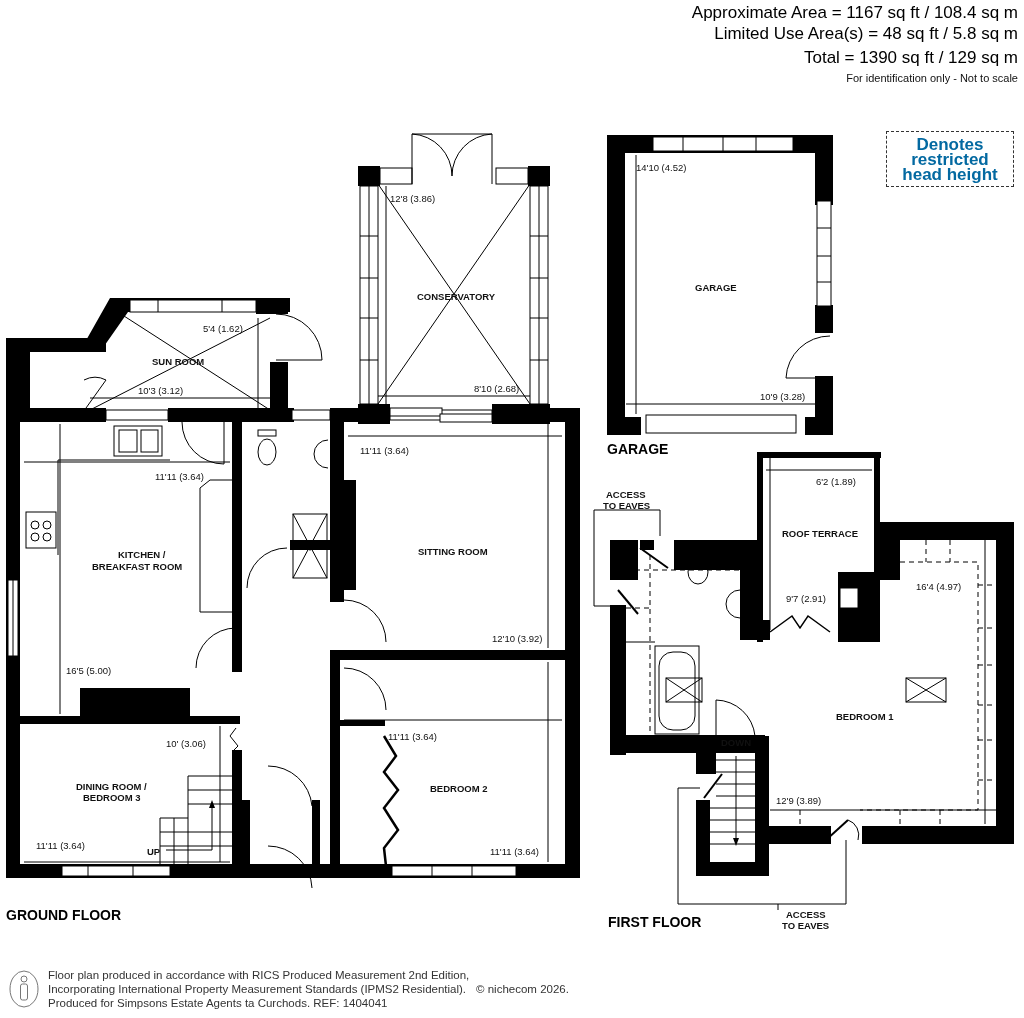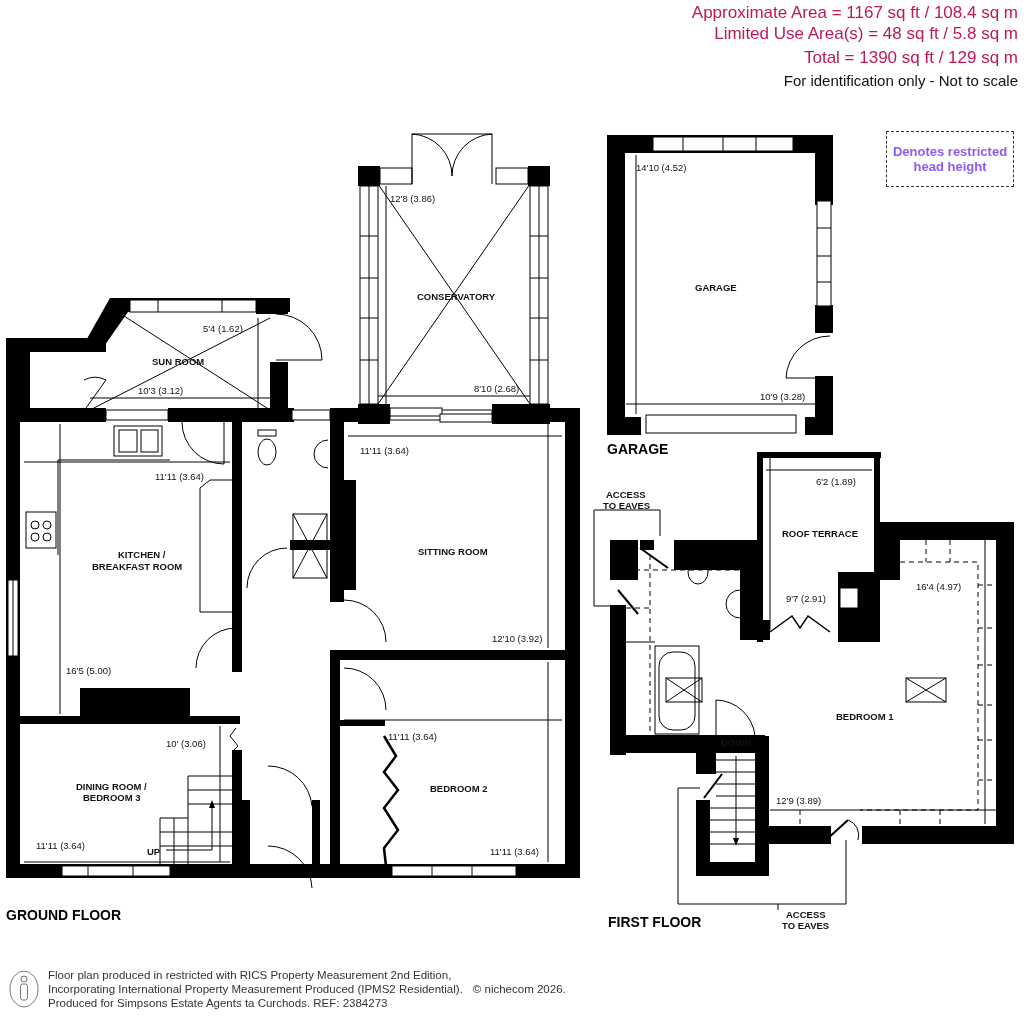--- a/index.html
+++ b/index.html
@@ -1,20 +1,20 @@
 <!DOCTYPE html>
 <html><head>
 <meta charset="utf-8">
 <style>
   html, body { margin:0; padding:0; background:#ffffff; }
   body { width:1024px; height:1018px; position:relative; overflow:hidden; font-family:"Liberation Sans", sans-serif; color:#1a1a1a; }
   .areas { position:absolute; right:6px; top:2px; text-align:right; }
-  .area-line { font-size:17px; line-height:21px; color:#be185d; }
-  .id-note { font-size:15px; margin-top:4px; color:#111; }
-  .legend-box { position:absolute; left:886px; top:131px; width:128px; height:56px; border:1.5px dashed #333; box-sizing:border-box; display:flex; align-items:center; justify-content:center; text-align:center; font-weight:bold; font-size:13px; line-height:15px; color:#8b5cf6; }
+  .area-line { font-size:17px; line-height:21px; color:#000000; }
+  .id-note { font-size:11px; margin-top:4px; color:#111; }
+  .legend-box { position:absolute; left:886px; top:131px; width:128px; height:56px; border:1.5px dashed #333; box-sizing:border-box; display:flex; align-items:center; justify-content:center; text-align:center; font-weight:bold; font-size:17px; line-height:15px; color:#0369a1; }
   svg.plan { position:absolute; left:0; top:0; }
   .room-label { font-family:"Liberation Sans", sans-serif; font-weight:bold; font-size:9.5px; fill:#111; }
   .dim { font-family:"Liberation Sans", sans-serif; font-size:9.5px; fill:#111; }
   .floor-title { font-family:"Liberation Sans", sans-serif; font-weight:bold; font-size:14px; fill:#000; }
   .small-bold { font-family:"Liberation Sans", sans-serif; font-weight:bold; font-size:9.5px; fill:#111; }
   .wall { fill:#000; }
   .thin { stroke:#000; stroke-width:1; fill:none; }
   .win { fill:#fff; stroke:#000; stroke-width:1; }
   .dash { stroke:#000; stroke-width:1; stroke-dasharray:5 4; fill:none; }
   .footer { position:absolute; left:8px; top:968px; display:flex; align-items:center; }
@@ -353,17 +353,17 @@
   </g>
 </svg>
 
 <div class="footer">
   <svg class="footer-icon" viewBox="0 0 32 40">
     <ellipse cx="16" cy="20" rx="14" ry="18" fill="none" stroke="#777" stroke-width="1"></ellipse>
     <circle cx="16" cy="10" r="3" fill="none" stroke="#777" stroke-width="1"></circle>
     <rect x="12.5" y="15" width="7" height="16" rx="2" fill="none" stroke="#777" stroke-width="1"></rect>
   </svg>
   <div class="footer-text">
-    <div>Floor plan produced in restricted with RICS Property Measurement 2nd Edition,</div>
-    <div><span>Incorporating International Property Measurement Produced (IPMS2 Residential).</span><span class="copyright">© nichecom 2026.</span></div>
-    <div>Produced for Simpsons Estate Agents ta Curchods.   REF: 2384273</div>
+    <div>Floor plan produced in accordance with RICS Produced Measurement 2nd Edition,</div>
+    <div><span>Incorporating International Property Measurement Standards (IPMS2 Residential).</span><span class="copyright">© nichecom 2026.</span></div>
+    <div>Produced for Simpsons Estate Agents ta Curchods.   REF: 1404041</div>
   </div>
 </div>
 
 </body></html>

